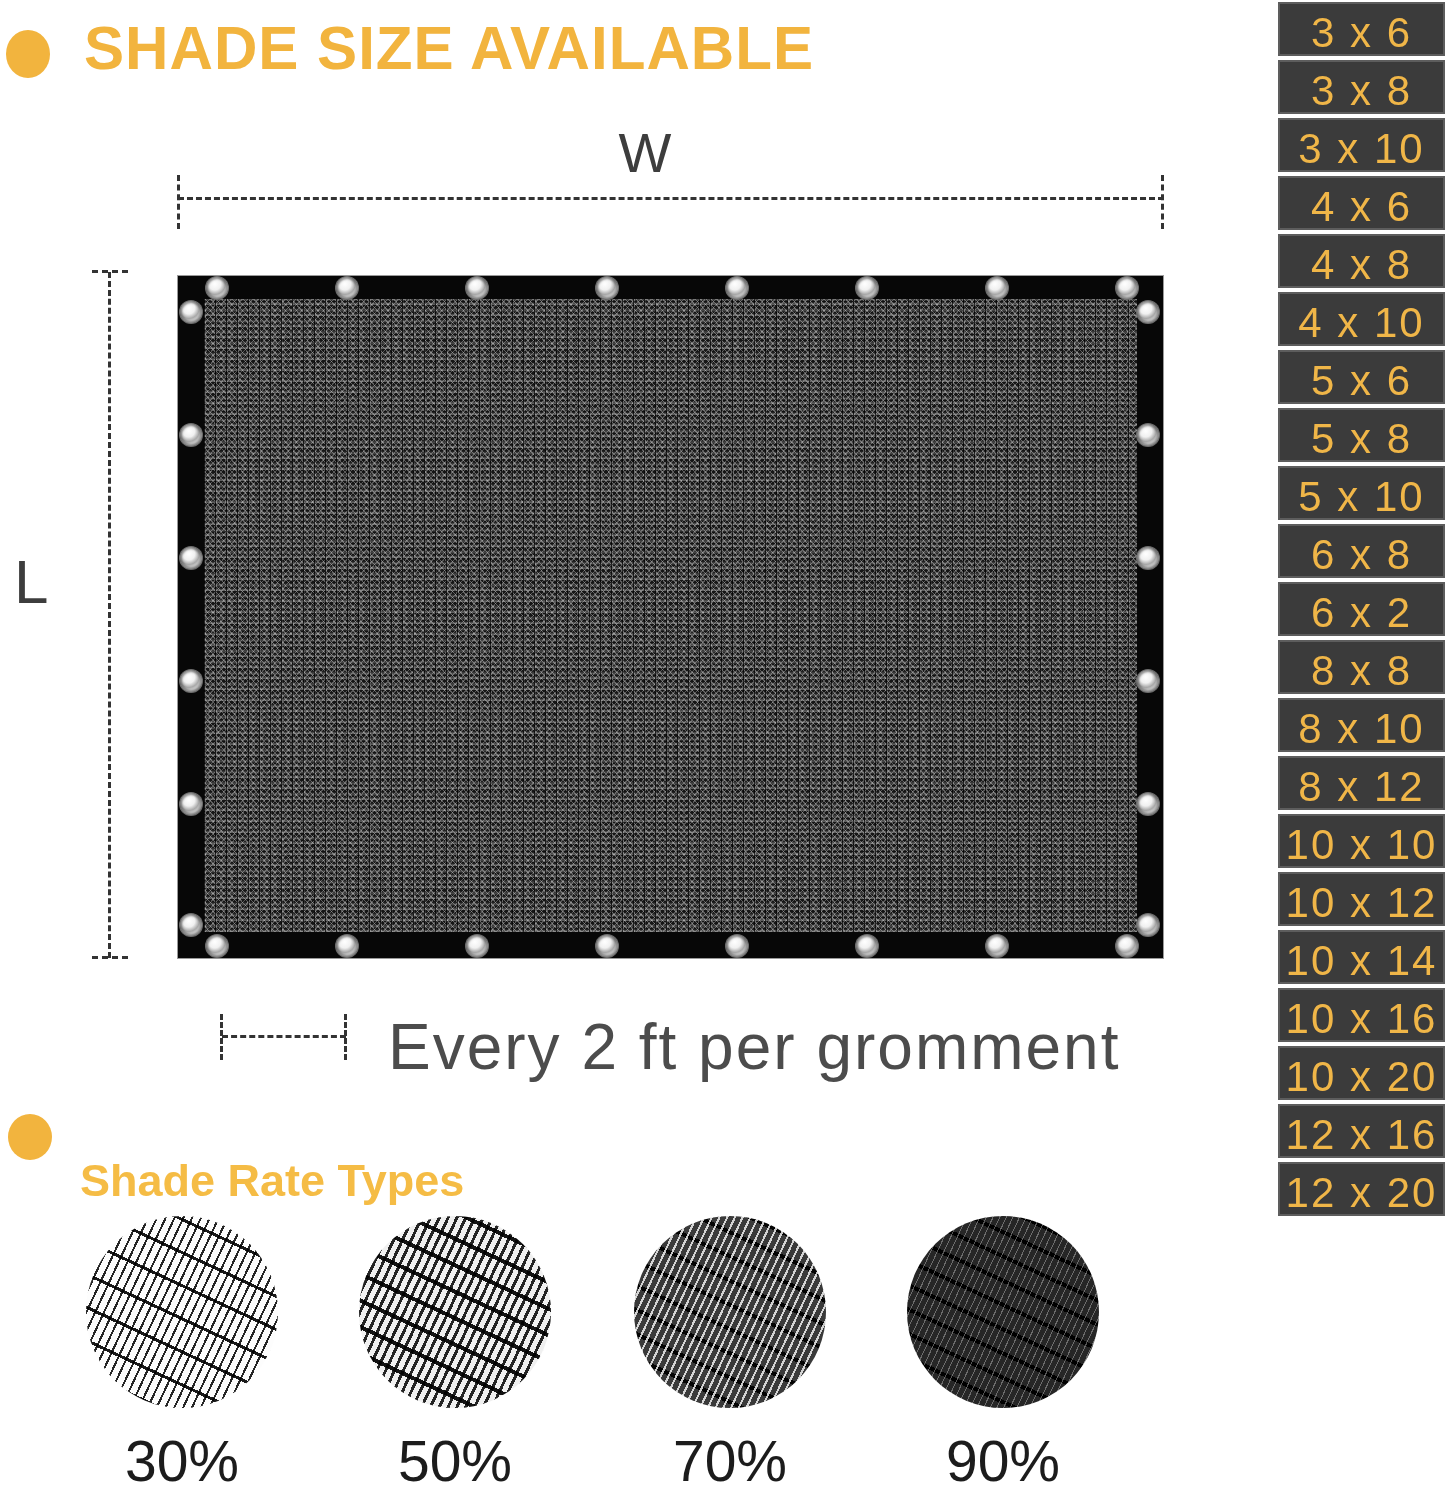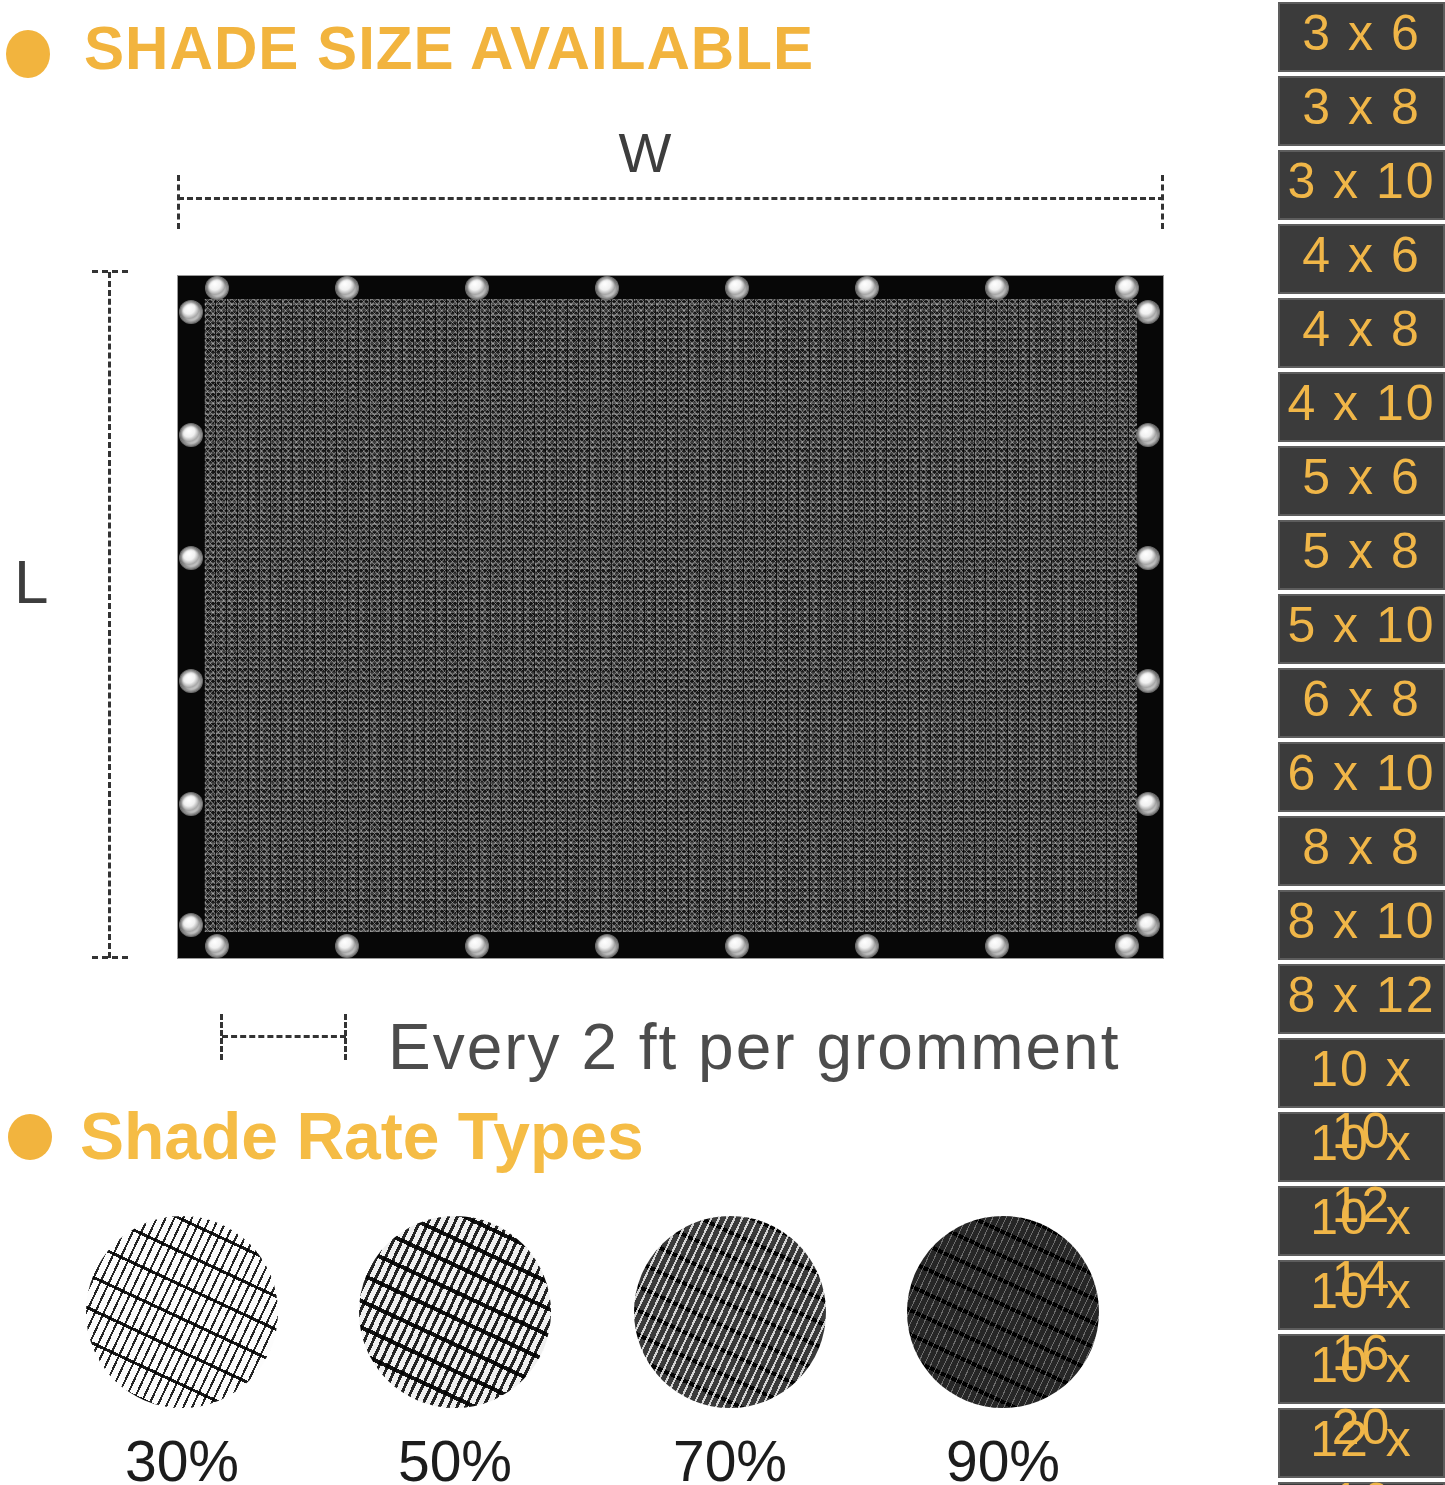--- a/index.html
+++ b/index.html
@@ -17,22 +17,22 @@
   }
   .bullet.size-bullet{ left:6px; top:30px; width:44px; height:48px; }
   .bullet.rate-bullet{ left:8px; top:1114px; width:44px; height:46px; }
   .h-size{
     position:absolute; left:84px; top:12px;
     font-size:62px; font-weight:bold; letter-spacing:1px;
     color:#F2B43E; white-space:nowrap;
     transform:scaleX(.97); transform-origin:left center;
   }
   .h-rate{
-    position:absolute; left:80px; top:1098px;
-    font-size:66px; font-weight:bold; letter-spacing:0px;
+    position:absolute; left:80px; top:1155px;
+    font-size:45px; font-weight:bold; letter-spacing:0px;
     color:#F5BC45; white-space:nowrap;
   }
 
   
   .dash-h{ position:absolute; border-top:3px dashed #333; }
   .dash-v{ position:absolute; border-left:3px dashed #333; }
 
   .w-label{
     position:absolute; left:595px; top:120px; width:100px;
     text-align:center; font-size:56px; color:#3D3D3D;
@@ -114,24 +114,24 @@
   .rate-label{
     position:absolute; width:192px; top:1428px;
     text-align:center; font-size:57px; color:#1C1C1C;
   }
 
   
   .size-col{
     position:absolute; right:0; top:2px; width:167px;
   }
   .size-box{
-    width:167px; height:70px; margin-bottom:4px;
+    width:167px; height:54px; margin-bottom:4px;
     background:#3B3B3B;
     box-shadow:inset 0 0 0 2px #5d5d5d;
-    color:#F0B648; font-size:50px; line-height:62px;
+    color:#F0B648; font-size:42px; line-height:62px;
     text-align:center; letter-spacing:2px;
   }
 </style>
 </head>
 <body>
 
 <div class="canvas">
 
   <span class="bullet size-bullet"></span>
   <div class="h-size">SHADE SIZE AVAILABLE</div>
@@ -200,21 +200,21 @@
     <div class="size-box">3 x 6</div>
     <div class="size-box">3 x 8</div>
     <div class="size-box">3 x 10</div>
     <div class="size-box">4 x 6</div>
     <div class="size-box">4 x 8</div>
     <div class="size-box">4 x 10</div>
     <div class="size-box">5 x 6</div>
     <div class="size-box">5 x 8</div>
     <div class="size-box">5 x 10</div>
     <div class="size-box">6 x 8</div>
-    <div class="size-box">6 x 10</div>
+    <div class="size-box">6 x 2</div>
     <div class="size-box">8 x 8</div>
     <div class="size-box">8 x 10</div>
     <div class="size-box">8 x 12</div>
     <div class="size-box">10 x 10</div>
     <div class="size-box">10 x 12</div>
     <div class="size-box">10 x 14</div>
     <div class="size-box">10 x 16</div>
     <div class="size-box">10 x 20</div>
     <div class="size-box">12 x 16</div>
     <div class="size-box">12 x 20</div>

